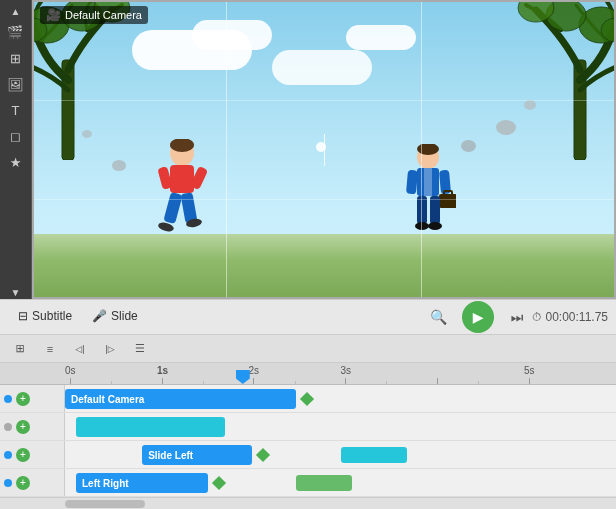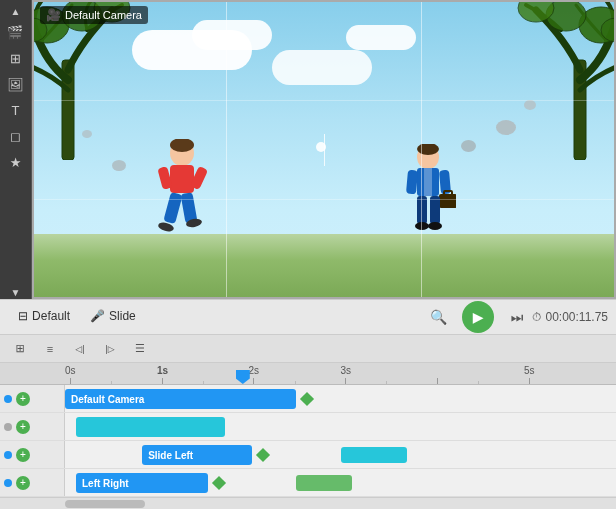--- a/index.html
+++ b/index.html
@@ -621,21 +621,21 @@
       </div>
     </div>
   </div>
 
   <div class="bottom-bar">
 
     <div class="toolbar-row">
       <div class="toolbar-left">
         <button class="tab-btn">
           <span style="font-size:12px;">⊟</span>
-          <span>Default</span>
+          <span>Subtitle</span>
         </button>
         <button class="tab-btn">
           <span style="font-size:12px;color:#e53935;">🎤</span>
           <span>Slide</span>
         </button>
       </div>
 
       <div class="toolbar-center">
         <button class="ctrl-btn">
           <span>🔍</span>

